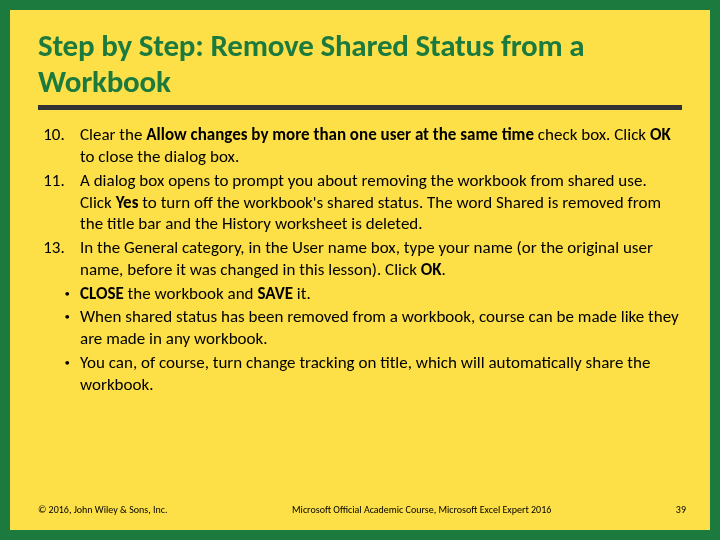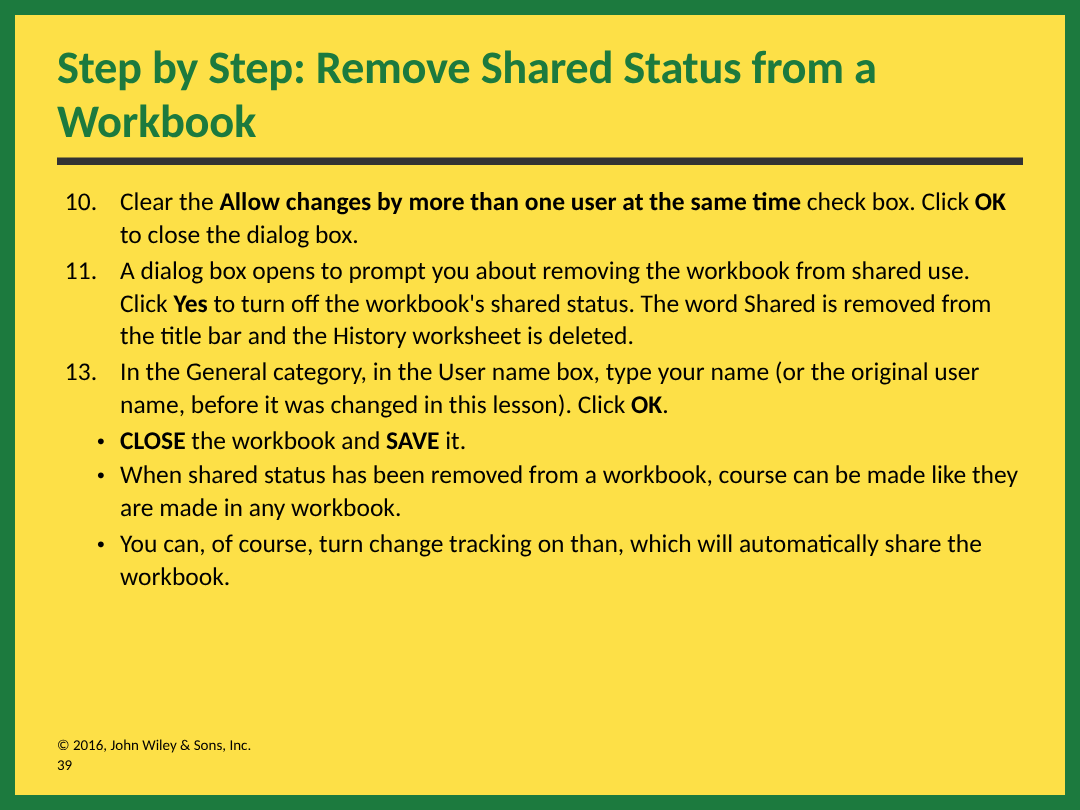--- a/index.html
+++ b/index.html
@@ -56,21 +56,20 @@
   .text { flex: 1; }
   .text b { font-weight: 700; }
   .footer {
     position: absolute;
     left: 28px; right: 24px; bottom: 14px;
     font-size: 10px;
     color: #000;
     display: flex;
     justify-content: space-between;
     align-items: baseline;
-    flex-direction: column;
   }
   .footer .center { flex: 1; text-align: center; }
 </style>
 </head>
 <body>
 
 <div class="slide">
   <div class="inner">
     <div class="title">Step by Step: Remove Shared Status from a Workbook</div>
     <div class="content" id="content-list">
@@ -89,21 +88,22 @@
         <div class="row">
           <div class="bullet-marker"><span class="bullet-dot">•</span></div>
           <div class="text"><b>CLOSE</b> the workbook and <b>SAVE</b> it.</div>
         </div>
         <div class="row">
           <div class="bullet-marker"><span class="bullet-dot">•</span></div>
           <div class="text">When shared status has been removed from a workbook, course can be made like they are made in any workbook.</div>
         </div>
         <div class="row">
           <div class="bullet-marker"><span class="bullet-dot">•</span></div>
-          <div class="text">You can, of course, turn change tracking on than, which will automatically share the workbook.</div>
+          <div class="text">You can, of course, turn change tracking on title, which will automatically share the workbook.</div>
         </div>
       </div>
     <div class="footer">
       <span>© 2016, John Wiley &amp; Sons, Inc.</span>
+      <span class="center">Microsoft Official Academic Course, Microsoft Excel Expert 2016</span>
       <span>39</span>
     </div>
   </div>
 </div>
 
 </body></html>

